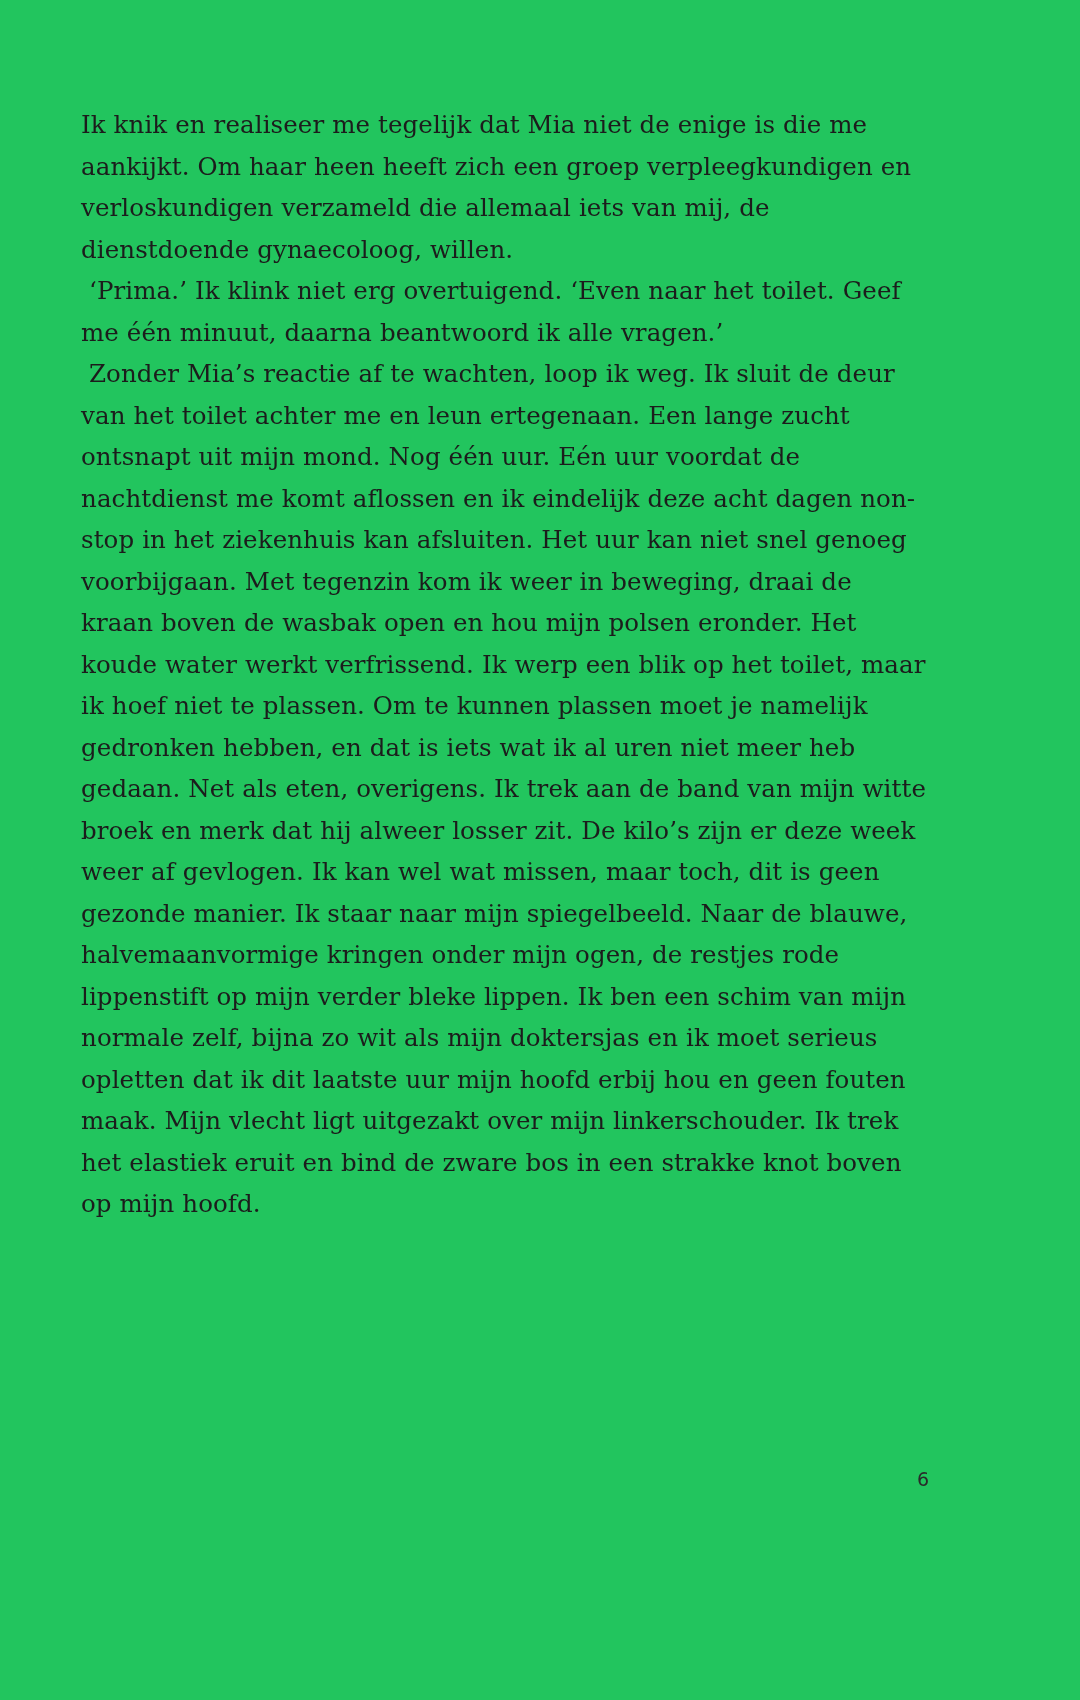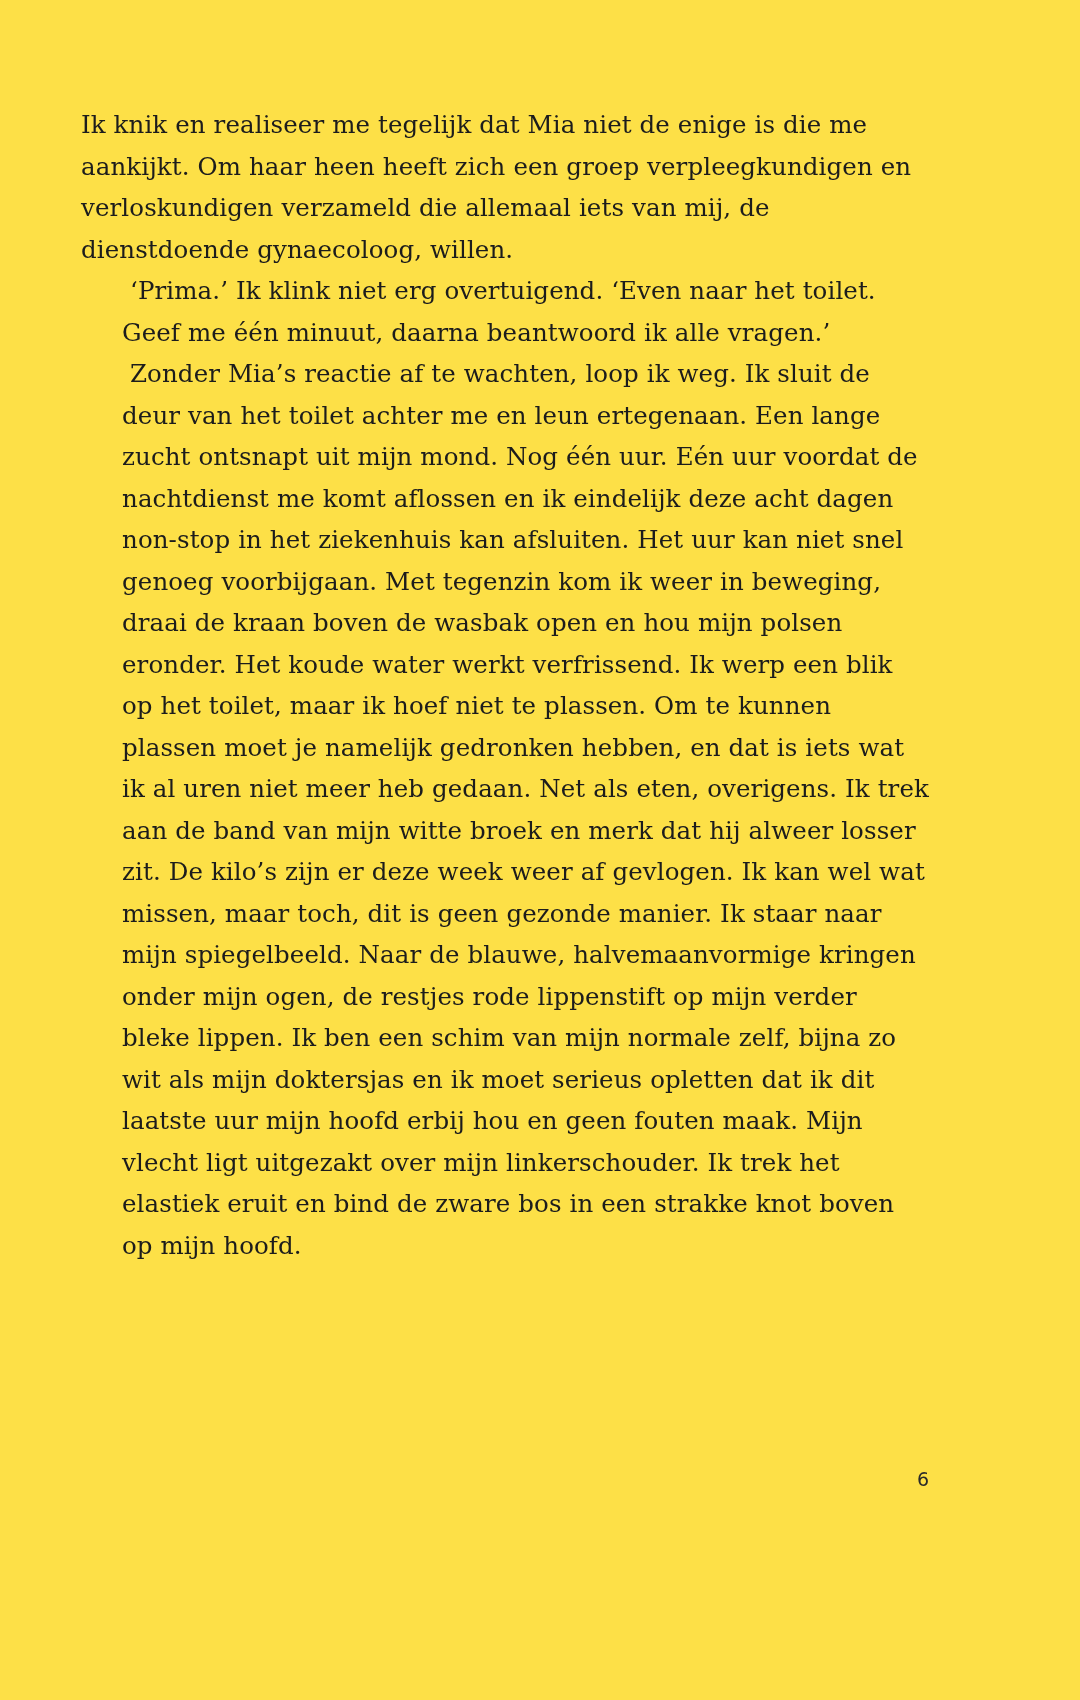--- a/index.html
+++ b/index.html
@@ -10,41 +10,40 @@
     background: #f6f4ee;
     font-family: "DejaVu Serif", "Liberation Serif", serif;
     color: #1c1c1c;
     overflow: hidden;
   }
 
   .page {
     position: relative;
     width: 1080px;
     height: 1700px;
-    background: #fde047;
+    background: #22c55e;
   }
 
   .text-block {
     position: absolute;
     left: 81px;
     top: 104px;
     width: 848px;
     font-size: 24.5px;
     line-height: 41.5px;
     text-align: left;
     letter-spacing: 0.1px;
   }
 
   .text-block p {
     margin: 0;
   }
 
   .text-block p.indent {
     text-indent: 8px;
-    margin-left: 41px;
   }
 
   .page-number {
     position: absolute;
     left: 81px;
     top: 1468px;
     width: 848px;
     text-align: right;
     font-family: "DejaVu Sans", "Liberation Sans", sans-serif;
     font-size: 19px;

